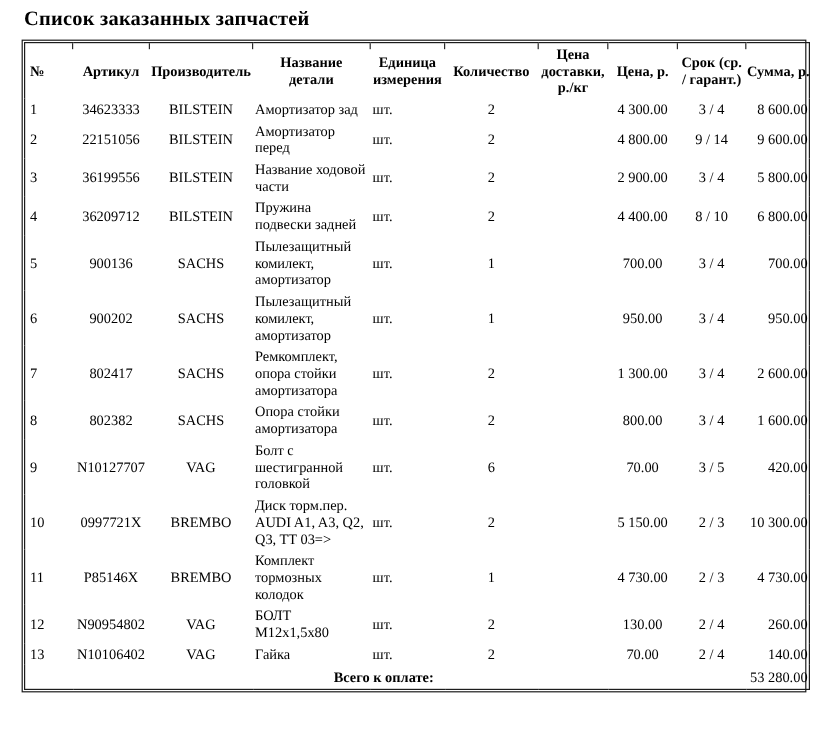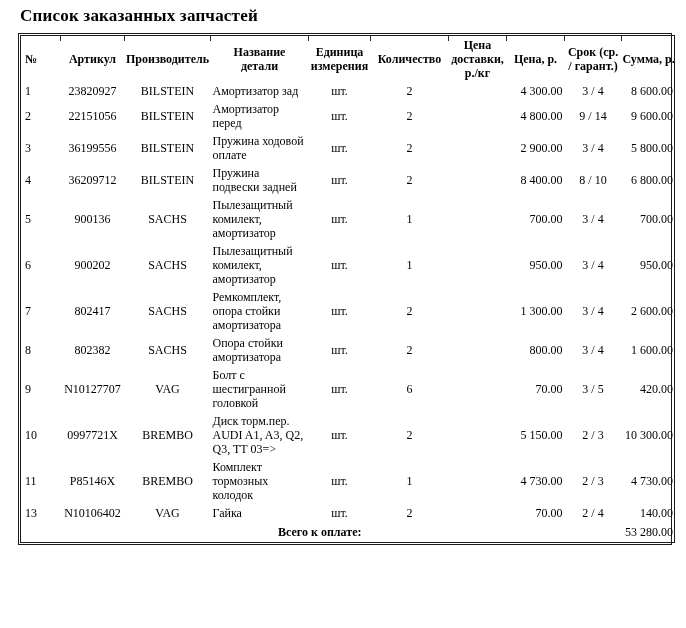--- a/index.html
+++ b/index.html
@@ -61,24 +61,24 @@
     height: 5px;
     background: #2a2a2a;
   }
   th.h-name { padding: 2px 17px; }
   th.h-price, th.h-sum { white-space: nowrap; }
 
   .c-num   { text-align: left; padding-left: 4px; }
   .c-article { text-align: center; }
   .c-manu  { text-align: center; }
   .c-name  { text-align: left; }
-  .c-unit  { text-align: center; }
+  .c-unit  { text-align: left; }
   .c-qty   { text-align: center; }
   .c-dprice{ text-align: right; }
-  .c-price { text-align: right; white-space: nowrap; }
+  .c-price { text-align: center; white-space: nowrap; }
   .c-term  { text-align: center; white-space: nowrap; }
   .c-sum   { text-align: right; white-space: nowrap; padding-right: 1px; }
 
   tfoot td {
     padding: 3px 1px 3px 2px;
   }
   .total-label {
     text-align: center;
     font-weight: bold;
     white-space: nowrap;
@@ -121,21 +121,21 @@
           <th class="h-dprice">Цена доставки, р./кг</th>
           <th class="h-price">Цена, р.</th>
           <th class="h-term">Срок (ср. / гарант.)</th>
           <th class="h-sum">Сумма, р.</th>
         </tr>
       </thead>
       <tbody>
 
           <tr>
             <td class="c-num">1</td>
-            <td class="c-article">23820927</td>
+            <td class="c-article">34623333</td>
             <td class="c-manu">BILSTEIN</td>
             <td class="c-name">Амортизатор зад</td>
             <td class="c-unit">шт.</td>
             <td class="c-qty">2</td>
             <td class="c-dprice"></td>
             <td class="c-price">4 300.00</td>
             <td class="c-term">3 / 4</td>
             <td class="c-sum">8 600.00</td>
           </tr>
 
@@ -149,38 +149,38 @@
             <td class="c-dprice"></td>
             <td class="c-price">4 800.00</td>
             <td class="c-term">9 / 14</td>
             <td class="c-sum">9 600.00</td>
           </tr>
 
           <tr>
             <td class="c-num">3</td>
             <td class="c-article">36199556</td>
             <td class="c-manu">BILSTEIN</td>
-            <td class="c-name">Пружина ходовой оплате</td>
+            <td class="c-name">Название ходовой части</td>
             <td class="c-unit">шт.</td>
             <td class="c-qty">2</td>
             <td class="c-dprice"></td>
             <td class="c-price">2 900.00</td>
             <td class="c-term">3 / 4</td>
             <td class="c-sum">5 800.00</td>
           </tr>
 
           <tr>
             <td class="c-num">4</td>
             <td class="c-article">36209712</td>
             <td class="c-manu">BILSTEIN</td>
             <td class="c-name">Пружина подвески задней</td>
             <td class="c-unit">шт.</td>
             <td class="c-qty">2</td>
             <td class="c-dprice"></td>
-            <td class="c-price">8 400.00</td>
+            <td class="c-price">4 400.00</td>
             <td class="c-term">8 / 10</td>
             <td class="c-sum">6 800.00</td>
           </tr>
 
           <tr>
             <td class="c-num">5</td>
             <td class="c-article">900136</td>
             <td class="c-manu">SACHS</td>
             <td class="c-name">Пылезащитный комилект, амортизатор</td>
             <td class="c-unit">шт.</td>
@@ -262,20 +262,32 @@
             <td class="c-manu">BREMBO</td>
             <td class="c-name">Комплект тормозных колодок</td>
             <td class="c-unit">шт.</td>
             <td class="c-qty">1</td>
             <td class="c-dprice"></td>
             <td class="c-price">4 730.00</td>
             <td class="c-term">2 / 3</td>
             <td class="c-sum">4 730.00</td>
           </tr>
 
+          <tr>
+            <td class="c-num">12</td>
+            <td class="c-article">N90954802</td>
+            <td class="c-manu">VAG</td>
+            <td class="c-name">БОЛТ M12x1,5x80</td>
+            <td class="c-unit">шт.</td>
+            <td class="c-qty">2</td>
+            <td class="c-dprice"></td>
+            <td class="c-price">130.00</td>
+            <td class="c-term">2 / 4</td>
+            <td class="c-sum">260.00</td>
+          </tr>
 
           <tr>
             <td class="c-num">13</td>
             <td class="c-article">N10106402</td>
             <td class="c-manu">VAG</td>
             <td class="c-name">Гайка</td>
             <td class="c-unit">шт.</td>
             <td class="c-qty">2</td>
             <td class="c-dprice"></td>
             <td class="c-price">70.00</td>

